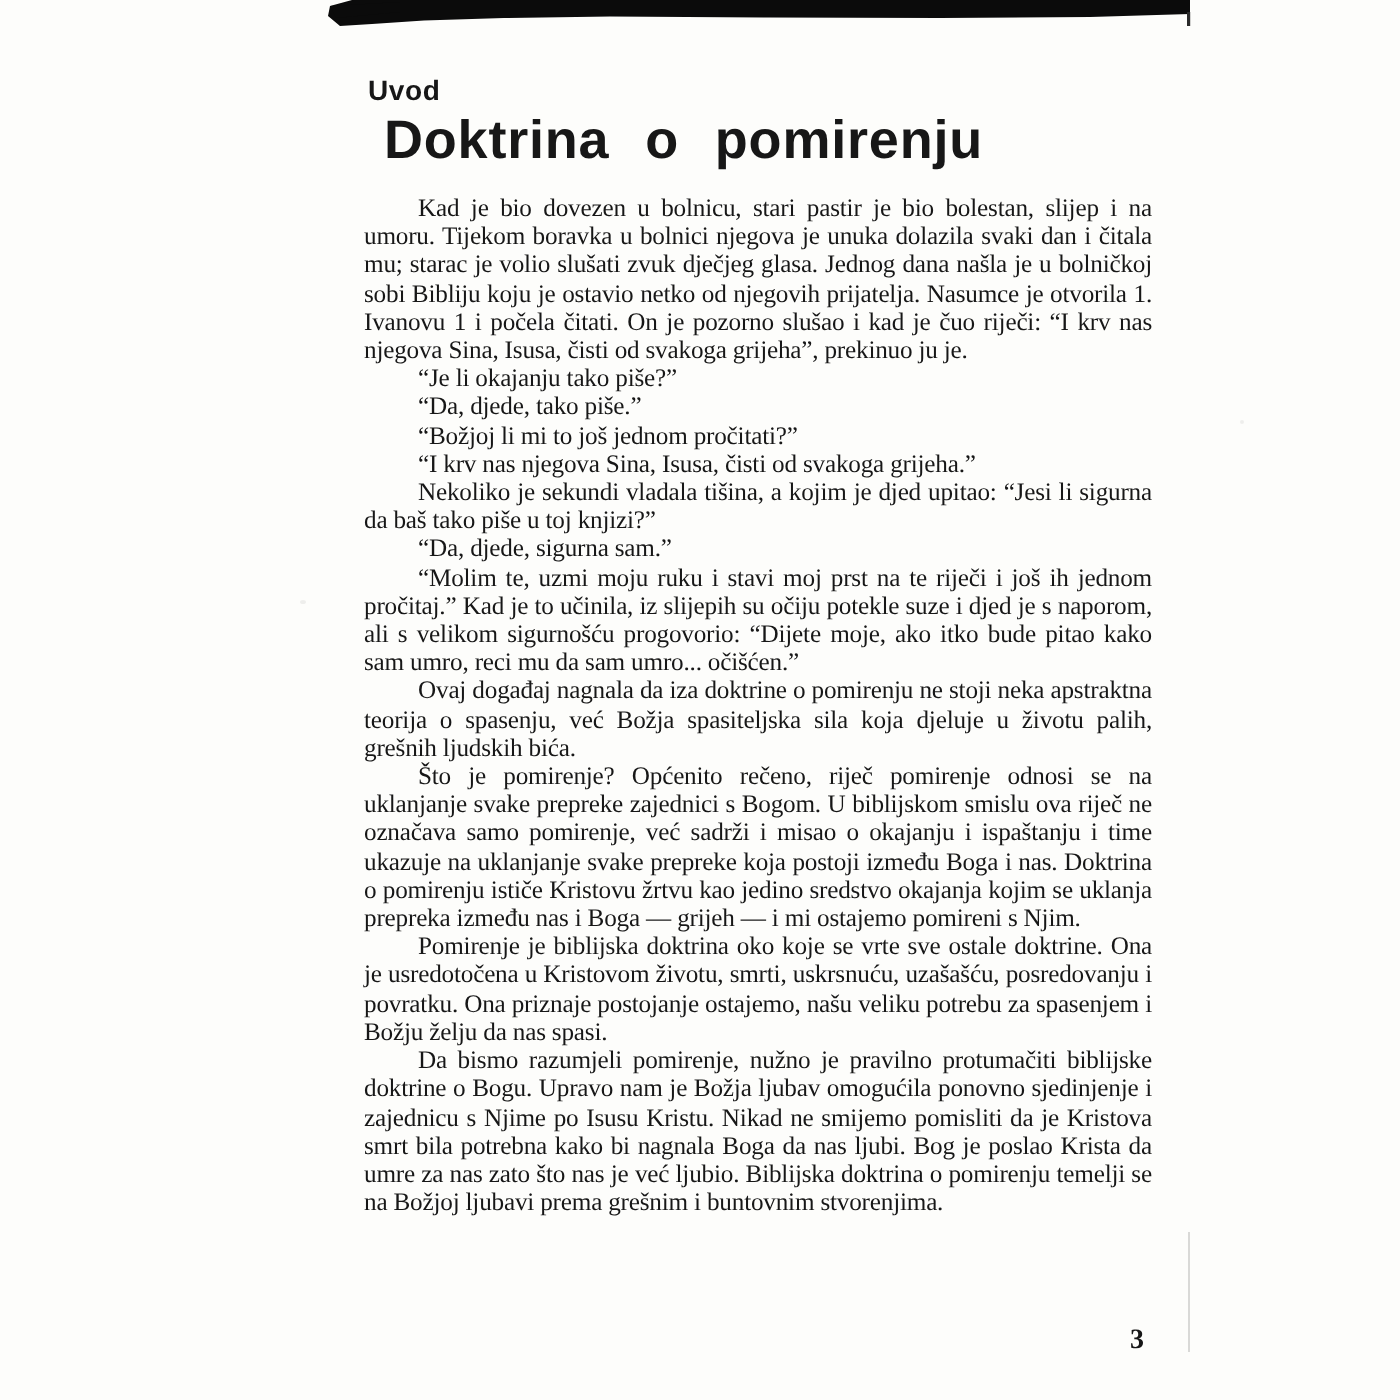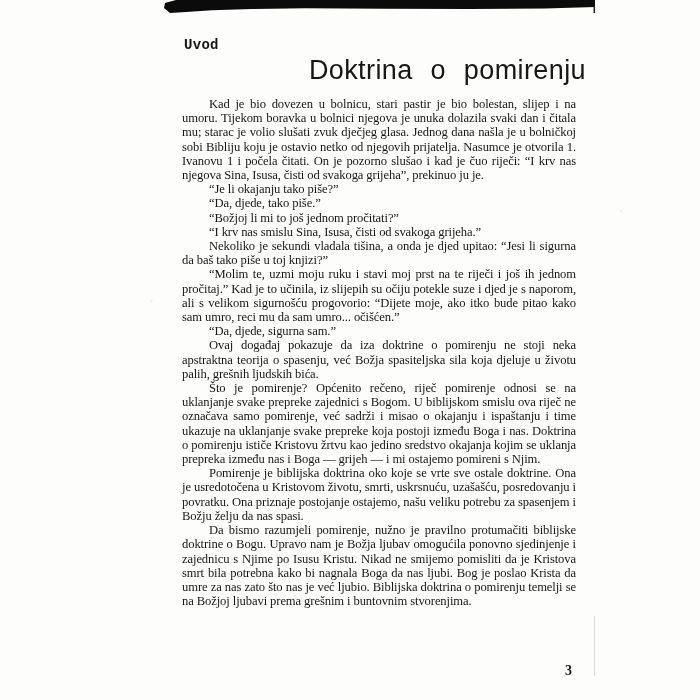--- a/index.html
+++ b/index.html
@@ -12,29 +12,29 @@
   }
   .page{
     position:absolute;inset:0;
     background:#fdfdfb;
   }
   .scan-band{
     position:absolute;left:0;top:0;width:700px;height:22px;
   }
   .kicker{
     position:absolute;left:184px;top:37px;
-    font-family:Liberation Mono, monospace;
+    font-family:Liberation Sans, sans-serif;
     font-weight:bold;font-size:14px;letter-spacing:0.3px;
     color:var(--ink,#161616);
   }
   .title{
     position:absolute;left:182px;top:55px;width:394px;
-    margin:0;text-align:right;padding-left:10px;
+    margin:0;text-align:left;padding-left:10px;
     font-family:"Liberation Sans", sans-serif;
-    font-weight:normal;font-size:27px;letter-spacing:0.4px;word-spacing:10px;
+    font-weight:bold;font-size:27px;letter-spacing:0.4px;word-spacing:10px;
     color:var(--ink,#161616);
   }
   .body-text{
     position:absolute;left:182px;top:97px;width:394px;
     font-size:12.6px;line-height:14.2px;letter-spacing:-0.1px;
     text-align:justify;
     color:var(--ink,#161616);
   }
   .para{margin:0;text-indent:27px;}
   .italic{}
@@ -65,25 +65,25 @@
 
   <div class="kicker">Uvod</div>
 
   <h1 class="title">Doktrina o pomirenju</h1>
 
   <div class="body-text">
       <p class="para"><span>Kad je bio dovezen u bolnicu, stari pastir je bio bolestan, slijep i na umoru. Tijekom boravka u bolnici njegova je unuka dolazila svaki dan i čitala mu; starac je volio slušati zvuk dječjeg glasa. Jednog dana našla je u bolničkoj sobi Bibliju koju je ostavio netko od njegovih prijatelja. Nasumce je otvorila 1. Ivanovu 1 i počela čitati. On je pozorno slušao i kad je čuo riječi: “I krv nas njegova Sina, Isusa, čisti od svakoga grijeha”, prekinuo ju je.</span></p>
       <p class="para"><span>“Je li okajanju tako piše?”</span></p>
       <p class="para"><span>“Da, djede, tako piše.”</span></p>
       <p class="para"><span>“Božjoj li mi to još jednom pročitati?”</span></p>
-      <p class="para"><span>“I krv nas smislu Sina, Isusa, čisti od svakoga grijeha.”</span></p>
-      <p class="para"><span>Nekoliko je sekundi vladala tišina, a onda je djed upitao: “Jesi li sigurna da baš tako piše u toj knjizi?”</span></p>
+      <p class="para"><span>“I krv nas njegova Sina, Isusa, čisti od svakoga grijeha.”</span></p>
+      <p class="para"><span>Nekoliko je sekundi vladala tišina, a kojim je djed upitao: “Jesi li sigurna da baš tako piše u toj knjizi?”</span></p>
+      <p class="para"><span>“Da, djede, sigurna sam.”</span></p>
       <p class="para"><span>“Molim te, uzmi moju ruku i stavi moj prst na te riječi i još ih jednom pročitaj.” Kad je to učinila, iz slijepih su očiju potekle suze i djed je s naporom, ali s velikom sigurnošću progovorio: “Dijete moje, ako itko bude pitao kako sam umro, reci mu da sam umro... očišćen.”</span></p>
-      <p class="para"><span>“Da, djede, sigurna sam.”</span></p>
-      <p class="para"><span>Ovaj događaj pokazuje da iza doktrine o pomirenju ne stoji neka apstraktna teorija o spasenju, već Božja spasiteljska sila koja djeluje u životu palih, grešnih ljudskih bića.</span></p>
+      <p class="para"><span>Ovaj događaj nagnala da iza doktrine o pomirenju ne stoji neka apstraktna teorija o spasenju, već Božja spasiteljska sila koja djeluje u životu palih, grešnih ljudskih bića.</span></p>
       <p class="para"><span>Što je pomirenje? Općenito rečeno, riječ </span><span class="italic">pomirenje</span><span> odnosi se na uklanjanje svake prepreke zajednici s Bogom. U biblijskom smislu ova riječ ne označava samo pomirenje, već sadrži i misao o okajanju i ispaštanju i time ukazuje na uklanjanje svake prepreke koja postoji između Boga i nas. Doktrina o pomirenju ističe Kristovu žrtvu kao jedino sredstvo okajanja kojim se uklanja prepreka između nas i Boga — grijeh — i mi ostajemo pomireni s Njim.</span></p>
       <p class="para"><span>Pomirenje je biblijska doktrina oko koje se vrte sve ostale doktrine. Ona je usredotočena u Kristovom životu, smrti, uskrsnuću, uzašašću, posredovanju i povratku. Ona priznaje postojanje ostajemo, našu veliku potrebu za spasenjem i Božju želju da nas spasi.</span></p>
       <p class="para"><span>Da bismo razumjeli pomirenje, nužno je pravilno protumačiti biblijske doktrine o Bogu. Upravo nam je Božja ljubav omogućila ponovno sjedinjenje i zajednicu s Njime po Isusu Kristu. Nikad ne smijemo pomisliti da je Kristova smrt bila potrebna kako bi nagnala Boga da nas ljubi. Bog je poslao Krista da umre za nas zato što nas je </span><span class="italic">već</span><span> ljubio. Biblijska doktrina o pomirenju temelji se na Božjoj ljubavi prema grešnim i buntovnim stvorenjima.</span></p>
     </div>
 
   <div class="page-number">3</div>
 
   <div class="scan-artifact-line"></div>
 
   <div class="scan-speck" style="left:150px;top:300px;width:3px;height:2px;"></div>

